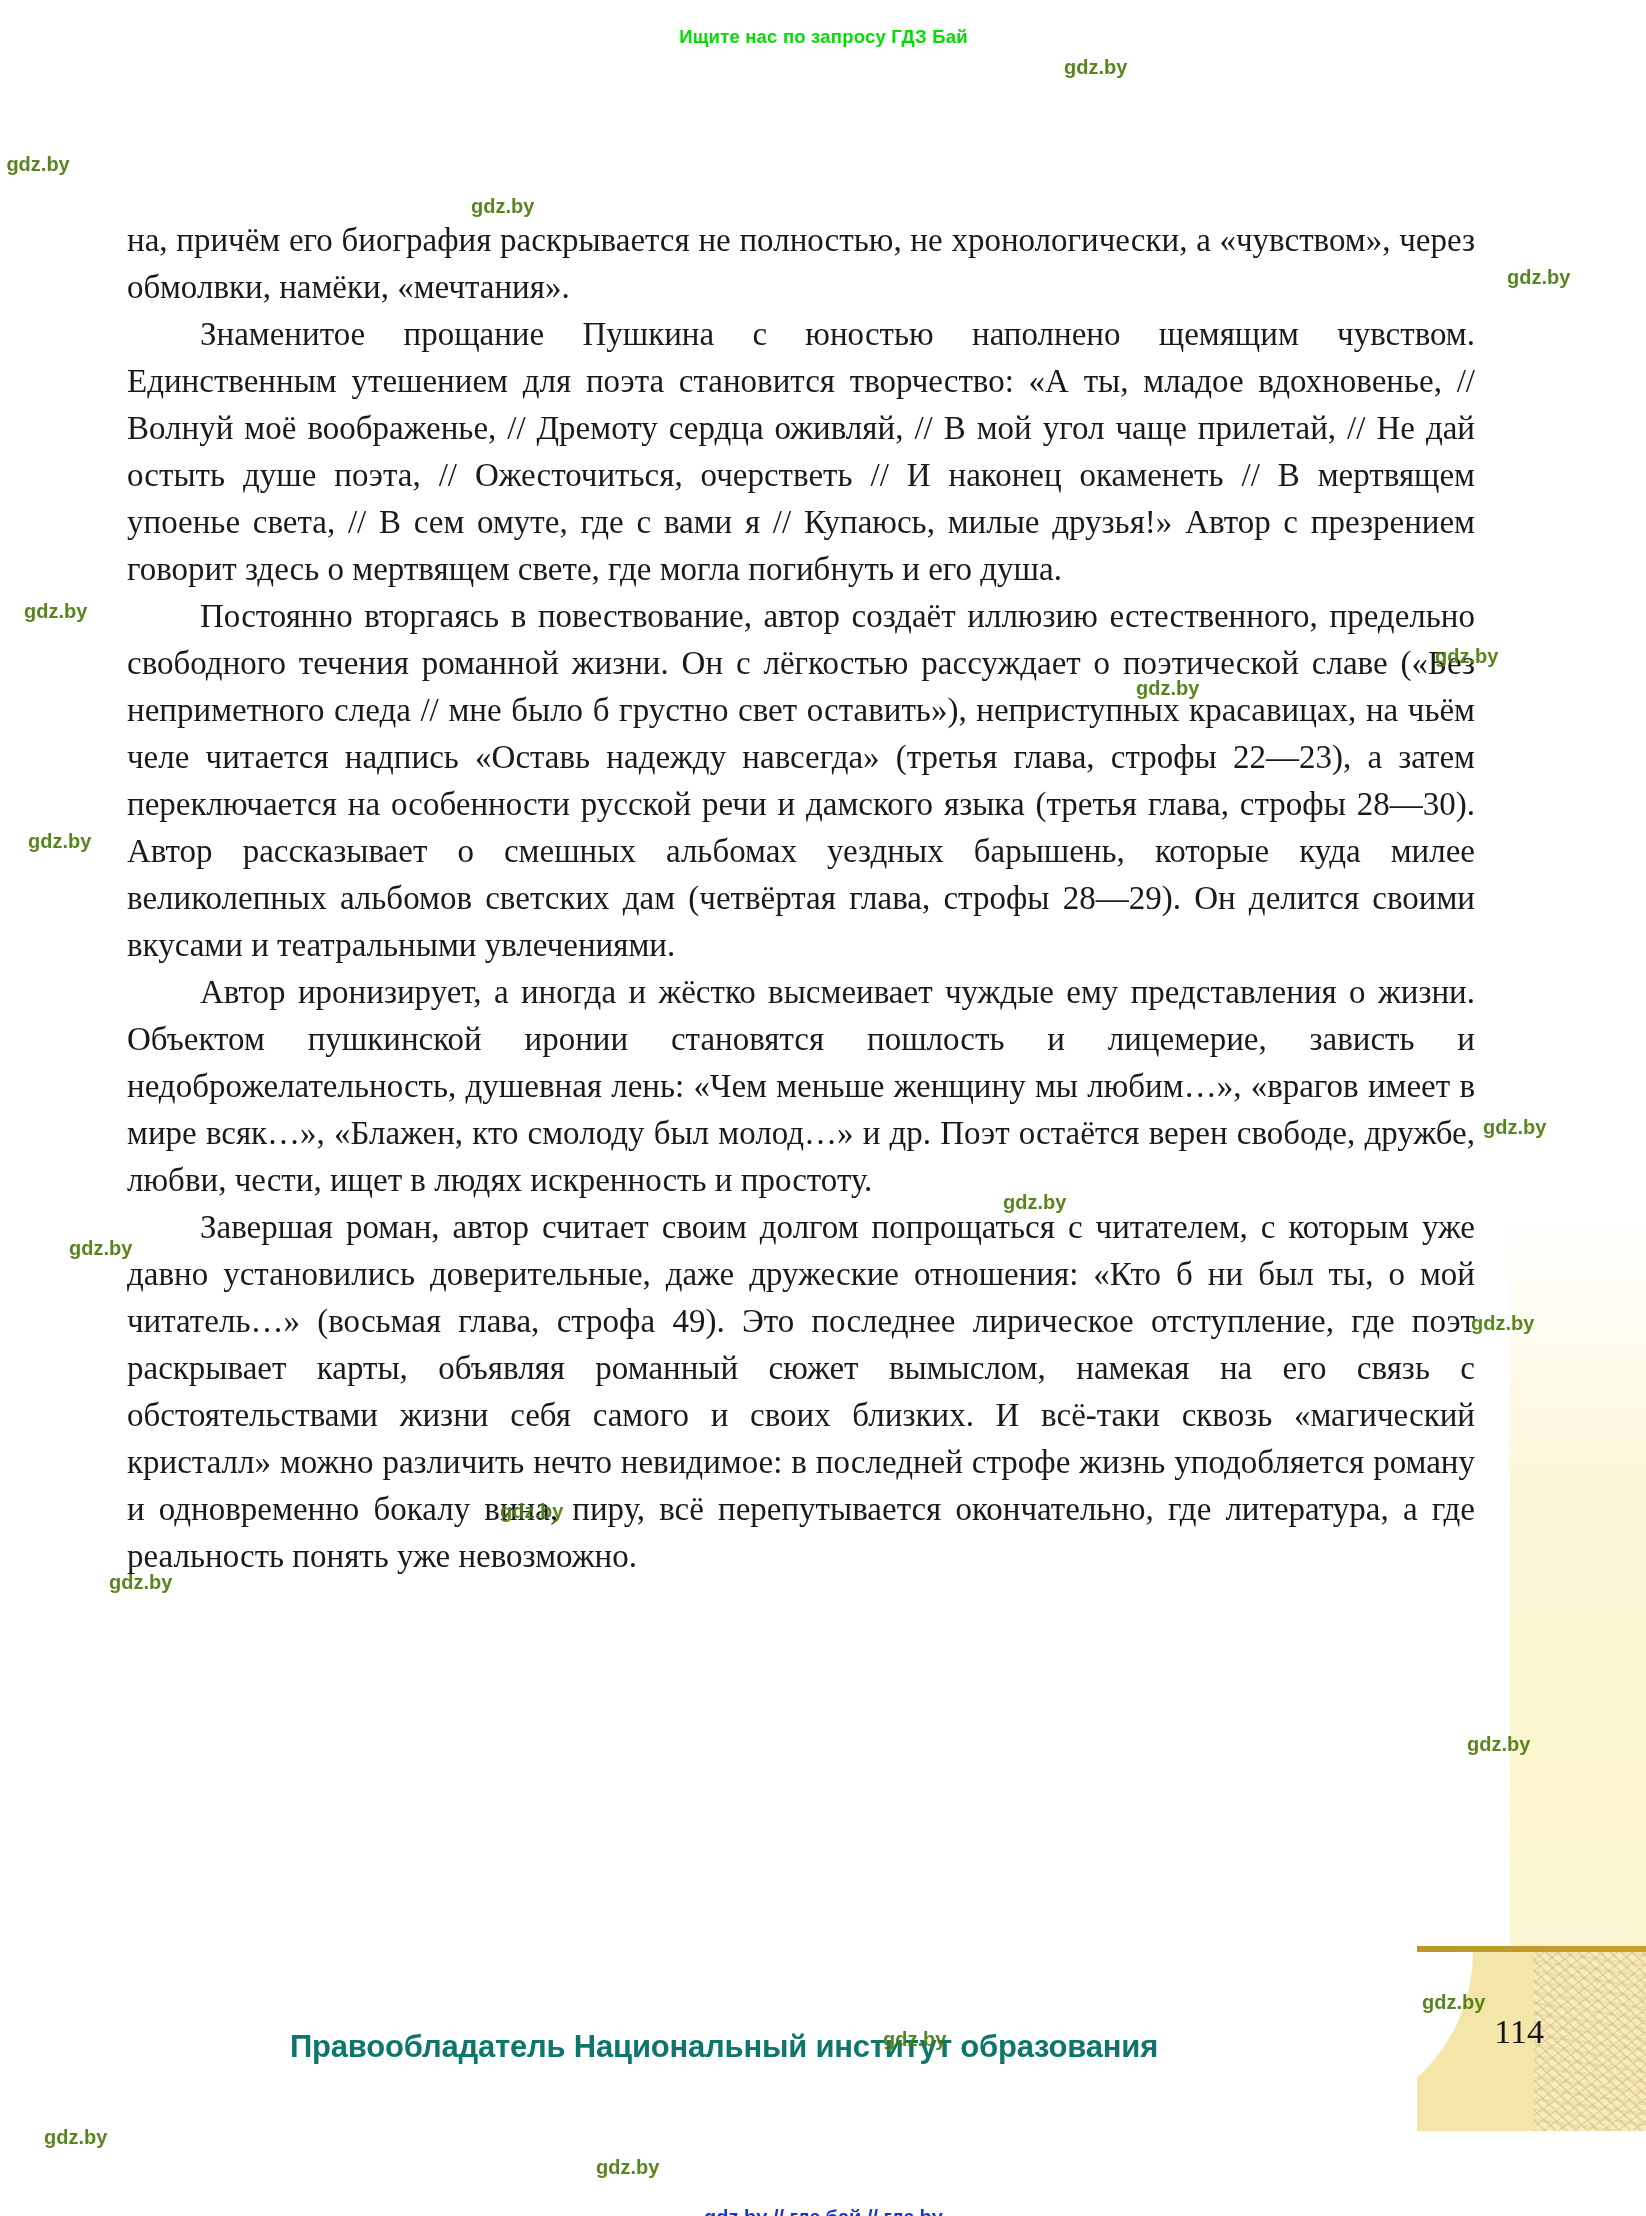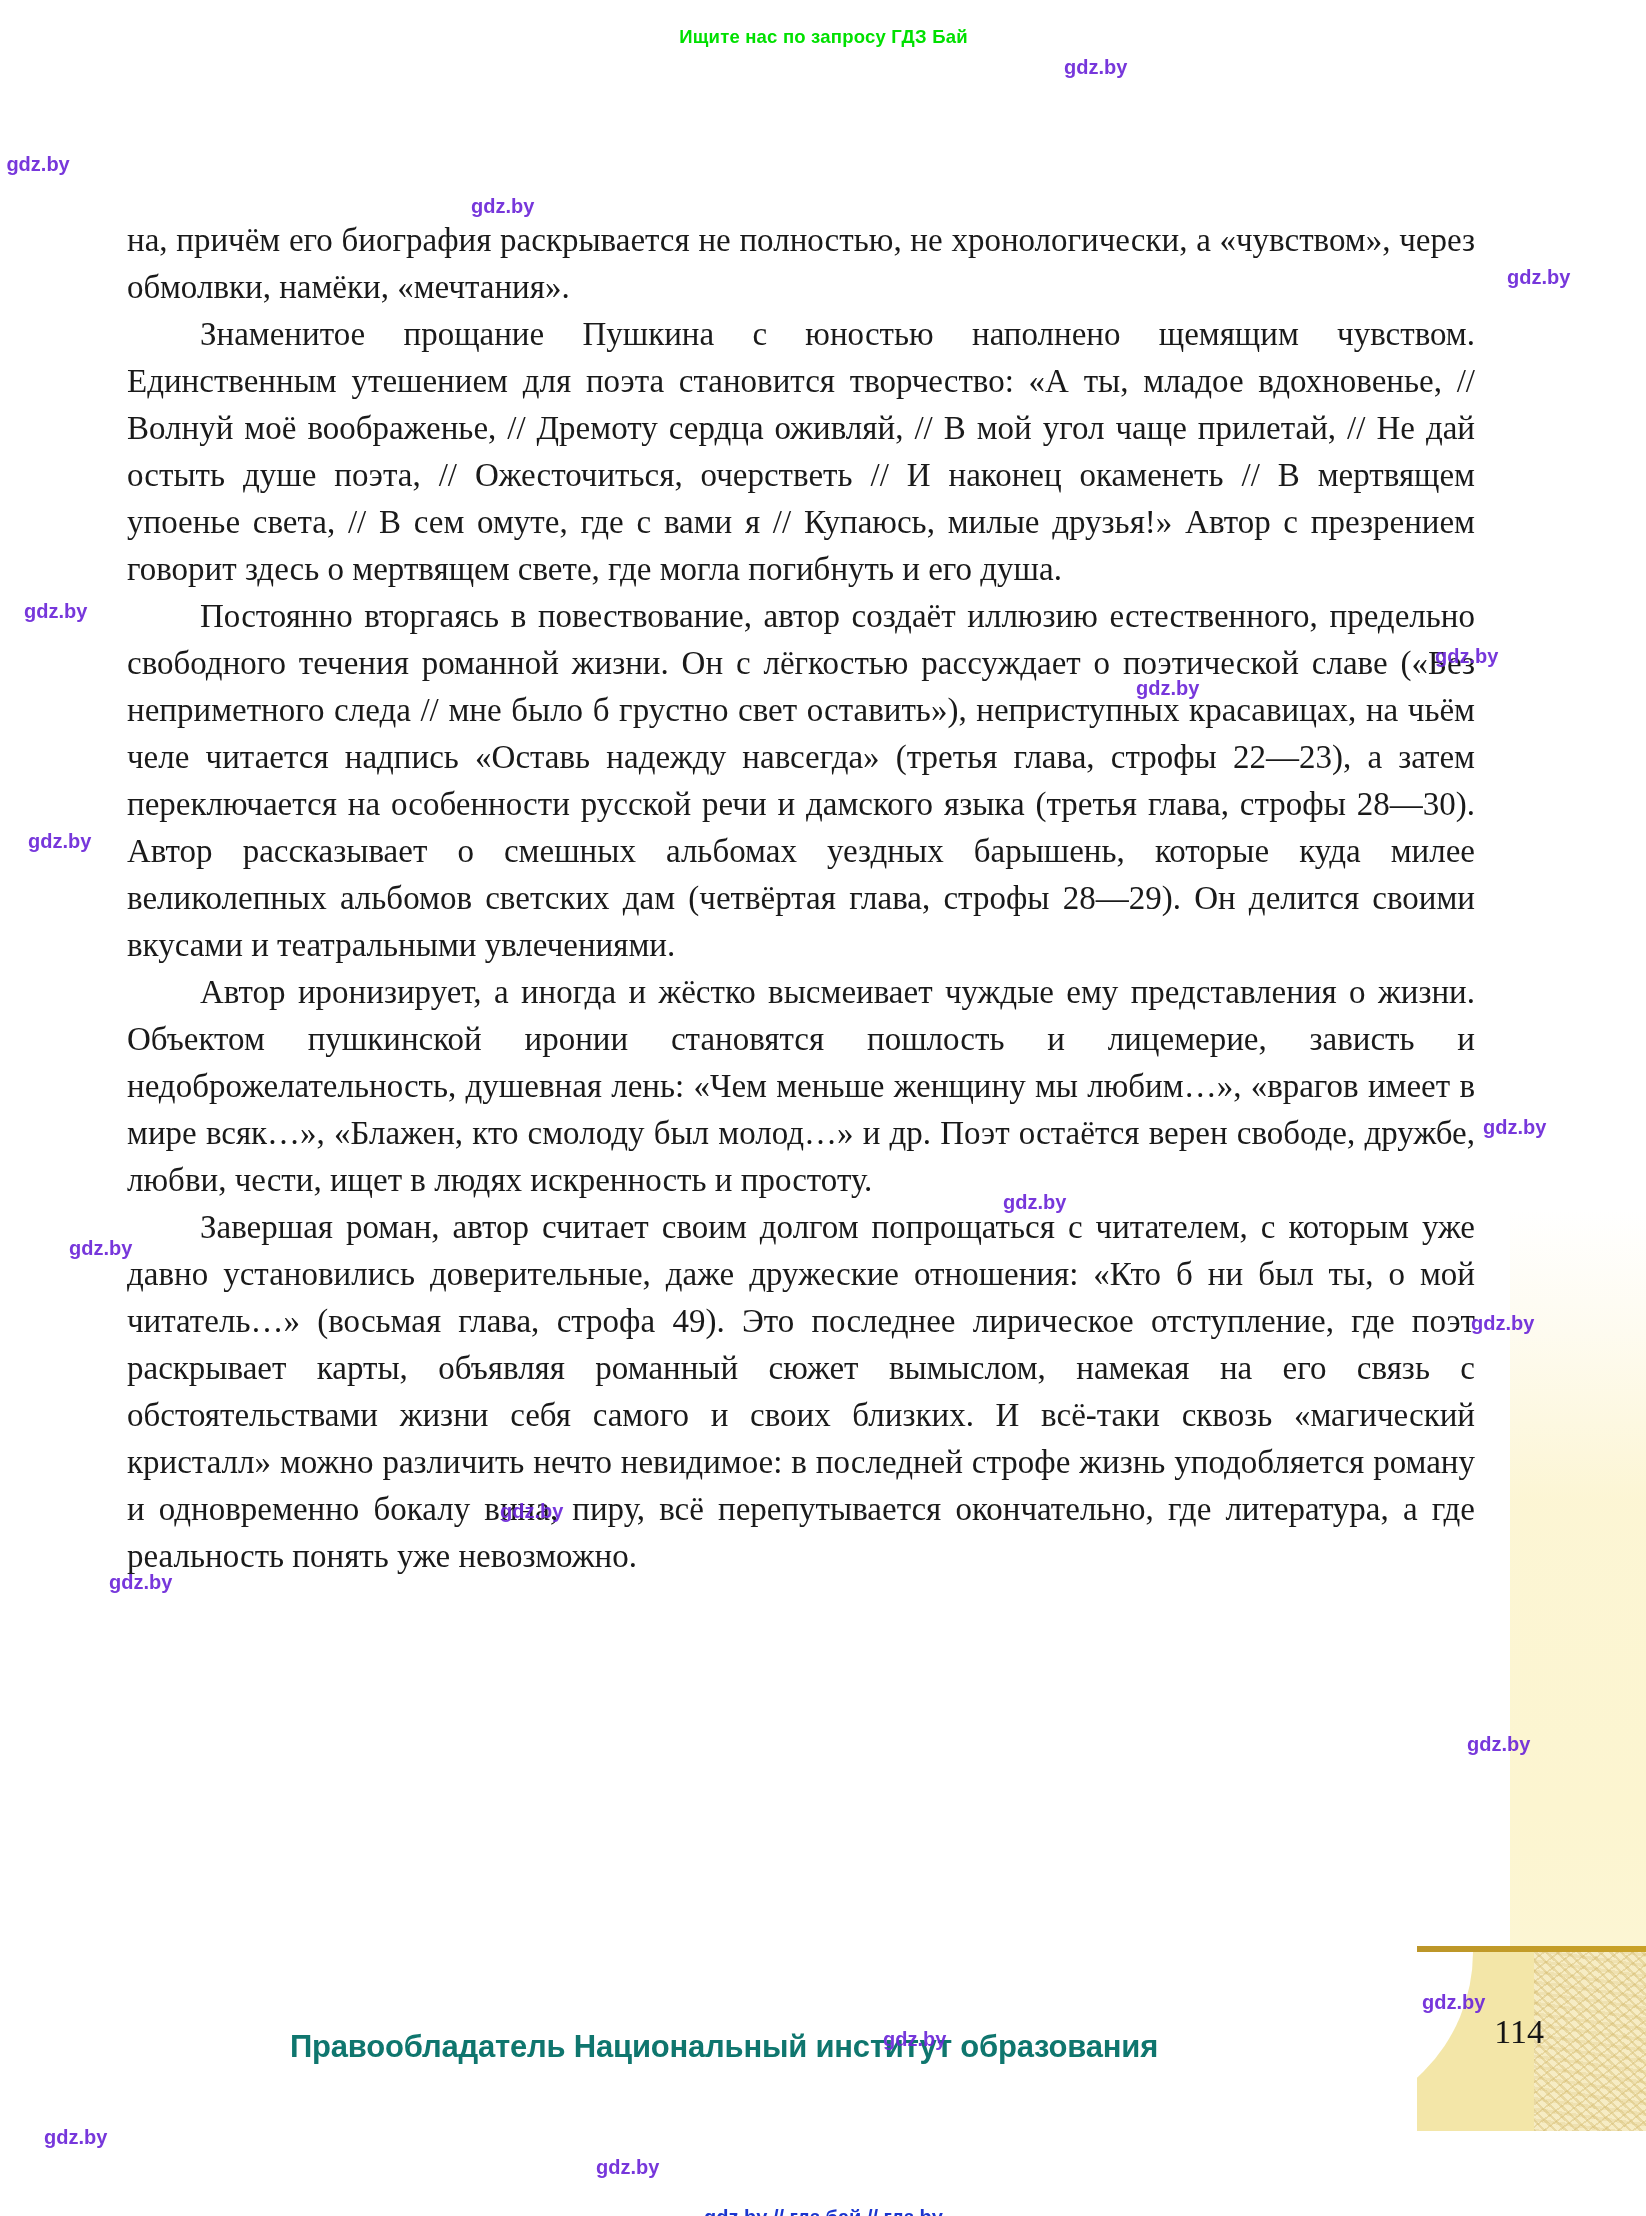--- a/index.html
+++ b/index.html
@@ -116,21 +116,21 @@
     font-family: "Liberation Sans", "DejaVu Sans", sans-serif;
     font-size: 31px;
     font-weight: 700;
     white-space: nowrap;
     letter-spacing: -0.2px;
   }
 
   
   .wm {
     position: absolute;
-    color: #6d28d9;
+    color: #4d7c0f;
     font-family: "Liberation Sans", "DejaVu Sans", sans-serif;
     font-size: 20px;
     font-weight: 700;
     white-space: nowrap;
     opacity: .93;
   }
 
   
   .body-col {
     position: absolute;

